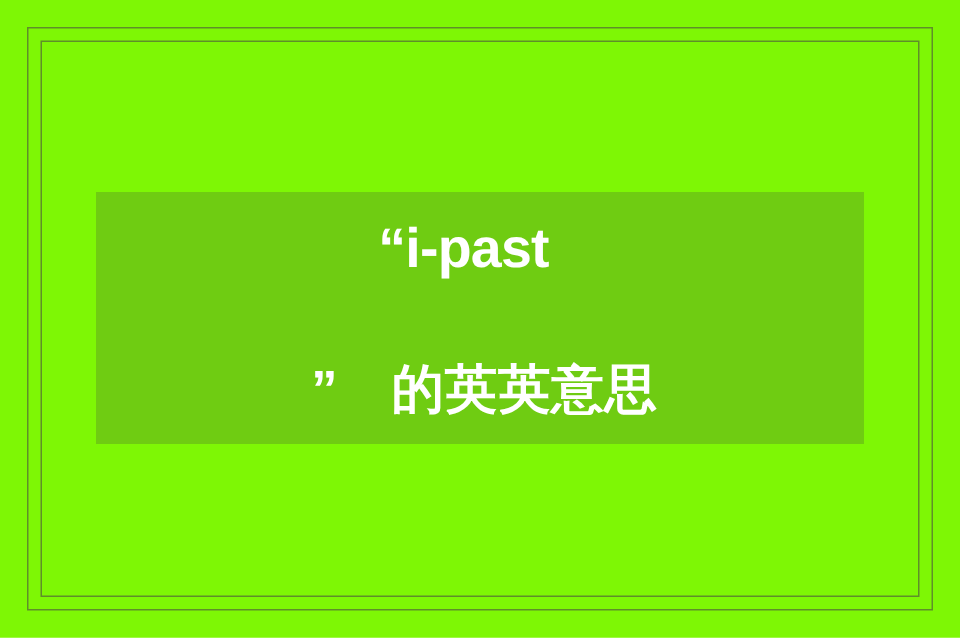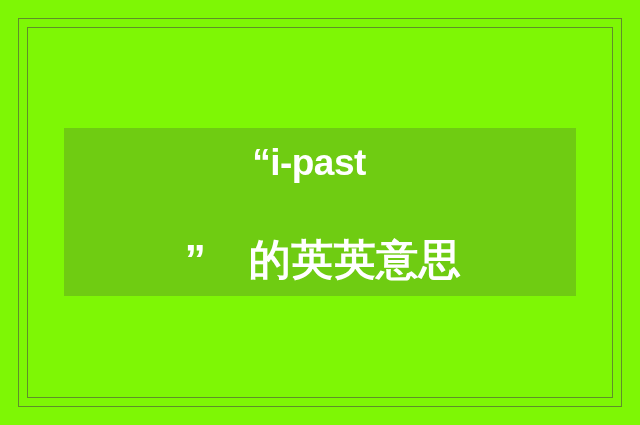--- a/index.html
+++ b/index.html
@@ -77,21 +77,21 @@
   .headline-line {
     display: block;
   }
   .line-1 {
     font-size: 37px;
     letter-spacing: -0.5px;
     margin-left: -22px;
     margin-bottom: 13px;
   }
   .line-2 {
-    font-size: 42px;
+    font-size: 35px;
     letter-spacing: 0.5px;
     margin-left: 6px;
   }
 </style>
 </head>
 <body>
 
 <div id="card">
 
   <div class="frame-outer"></div>

